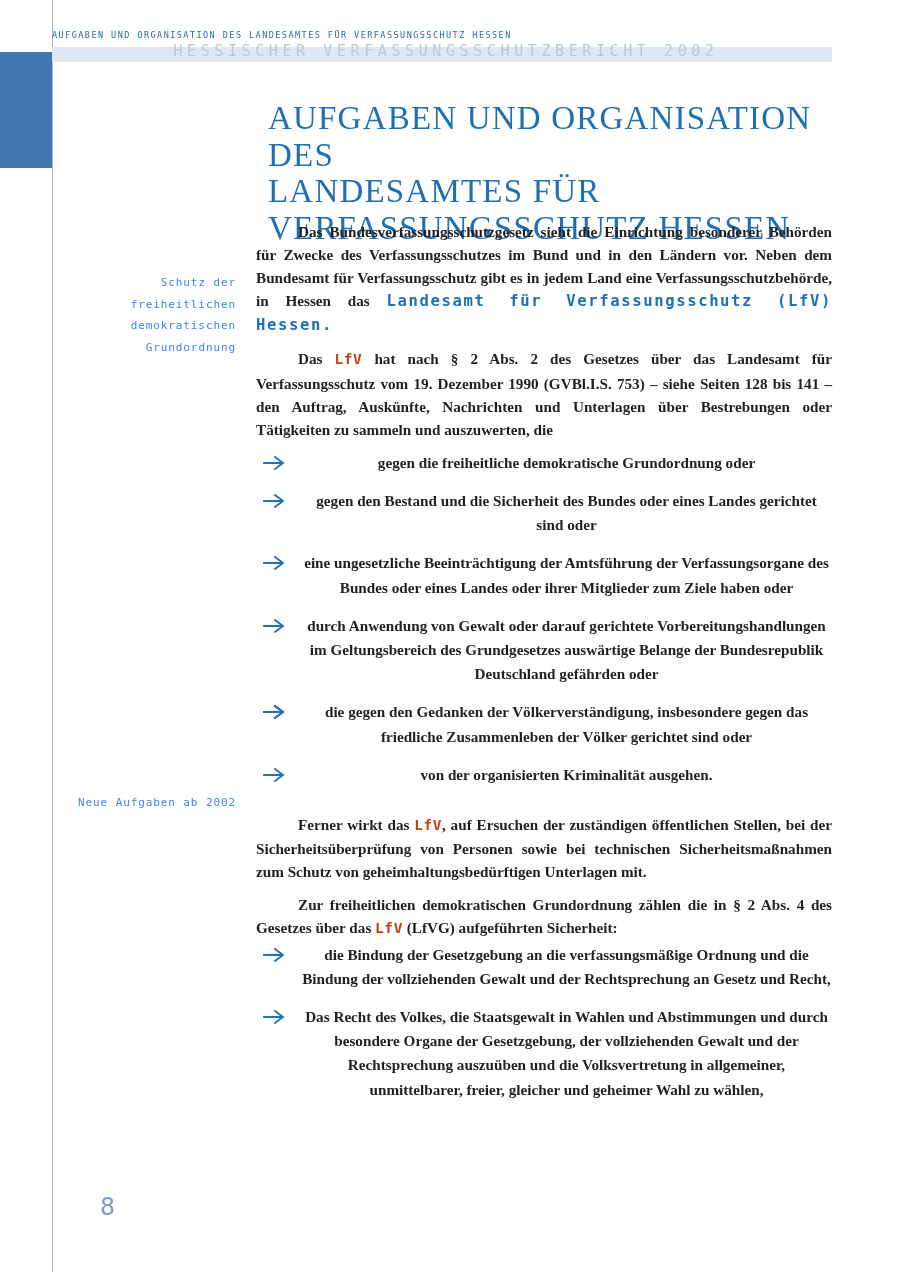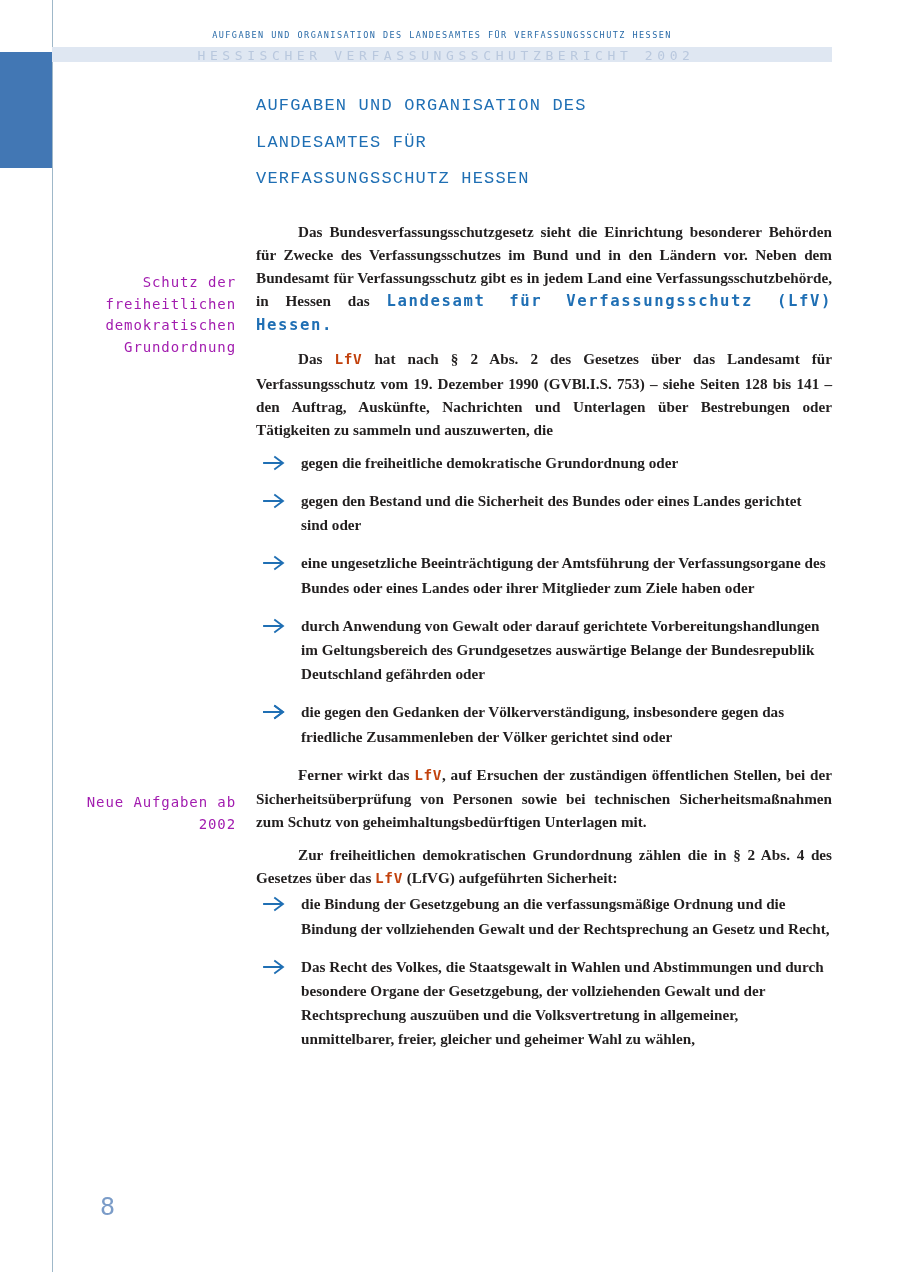--- a/index.html
+++ b/index.html
@@ -33,61 +33,60 @@
     height: 116px;
     background: #4277b4;
   }
 
   
   .runhead-top {
     position: absolute;
     left: 52px;
     top: 30px;
     width: 780px;
-    text-align: center;
     font-family: "DejaVu Sans Mono", "Liberation Mono", monospace;
     font-size: 8.5px;
     letter-spacing: 1.45px;
     color: #2a6ba8;
     white-space: nowrap;
   }
   .runhead-bar {
     position: absolute;
     left: 52px;
     top: 47px;
     width: 780px;
     height: 15px;
     background: #dfe7f2;
   }
   .runhead-bar-text {
     position: absolute;
     left: 60px;
-    top: 48px;
+    top: 42px;
     width: 772px;
     font-family: "DejaVu Sans Mono", "Liberation Mono", monospace;
-    font-size: 13px;
+    font-size: 15px;
     letter-spacing: 4.6px;
     color: #b9c8de;
     white-space: nowrap;
     text-align: center;
   }
 
   
   .doc-title {
     position: absolute;
     left: 256px;
     top: 88px;
     width: 600px;
-    font-family: Liberation Mono, monospace;
-    font-size: 17px;
+    font-family: Liberation Serif, serif;
+    font-size: 33px;
     line-height: 36.5px;
     letter-spacing: 1.2px;
     color: #1f6fb4;
     font-weight: normal;
-    margin: 0;
+    margin: 12px;
   }
 
   
   .content {
     position: absolute;
     left: 256px;
     top: 220px;
     width: 576px;
     font-weight: bold;
   }
@@ -111,20 +110,21 @@
     color: #1f6fb4;
     font-size: 15.6px;
     letter-spacing: 1.6px;
   }
 
   
   ul.arrow-list {
     list-style: none;
     margin: 0;
     padding: 0;
+    text-align: center;
   }
   ul.arrow-list li {
     position: relative;
     padding-left: 45px;
     margin: 0 0 14px 0;
     font-size: 15.2px;
     line-height: 24.2px;
   }
   .arrow-marker {
     position: absolute;
@@ -138,24 +138,24 @@
 
   .gap-after { margin-bottom: 26px !important; }
 
   
   .margin-note {
     position: absolute;
     width: 176px;
     left: 60px;
     text-align: right;
     font-family: "DejaVu Sans Mono", "Liberation Mono", monospace;
-    font-size: 14px;
+    font-size: 11px;
     line-height: 21.5px;
     letter-spacing: 0.9px;
-    color: #a21caf;
+    color: #3b82f6;
   }
   #note-1 { top: 272px; }
   #note-2 { top: 792px; }
 
   
   .folio {
     position: absolute;
     left: 100px;
     top: 1192px;
     font-family: "DejaVu Sans Mono", "Liberation Mono", monospace;
@@ -229,20 +229,28 @@
       </span>
     </li>
     <li>
       <span class="arrow-marker">
         <svg width="30" height="20" viewBox="0 0 30 20">
             <path d="M2 11 H20 M13 5 L21 11 L13 17" fill="none" stroke="currentColor" stroke-width="1.8" stroke-linecap="square"></path>
           </svg>
       </span>
       <span>die gegen den Gedanken der Völkerverständigung, insbesondere gegen das friedliche Zusammenleben der Völker gerichtet sind oder</span>
     </li>
+    <li class="gap-after">
+      <span class="arrow-marker">
+        <svg width="30" height="20" viewBox="0 0 30 20">
+            <path d="M2 11 H20 M13 5 L21 11 L13 17" fill="none" stroke="currentColor" stroke-width="1.8" stroke-linecap="square"></path>
+          </svg>
+      </span>
+      <span>von der organisierten Kriminalität ausgehen.</span>
+    </li>
   </ul>
 
   <p class="body"><span>Ferner wirkt das </span><span class="blue-mono">LfV</span><span>, auf Ersuchen der zuständigen öffentlichen Stellen, bei der Sicherheitsüberprüfung von Personen sowie bei technischen Sicherheitsmaßnahmen zum Schutz von geheimhaltungsbedürftigen Unterlagen mit.</span></p>
 
   <p class="body tight"><span>Zur freiheitlichen demokratischen Grundordnung zählen die in § 2 Abs. 4 des Gesetzes über das </span><span class="blue-mono">LfV</span><span> (LfVG) aufgeführten Sicherheit:</span></p>
 
   <ul class="arrow-list">
     <li>
       <span class="arrow-marker">
         <svg width="30" height="20" viewBox="0 0 30 20">

